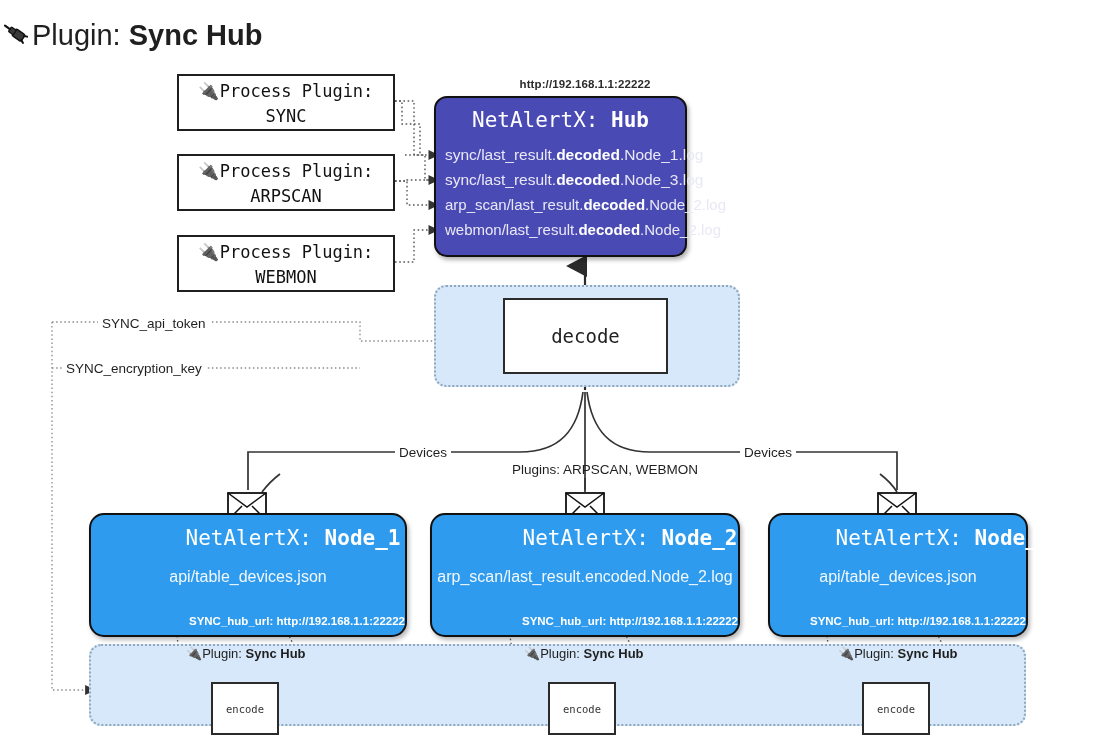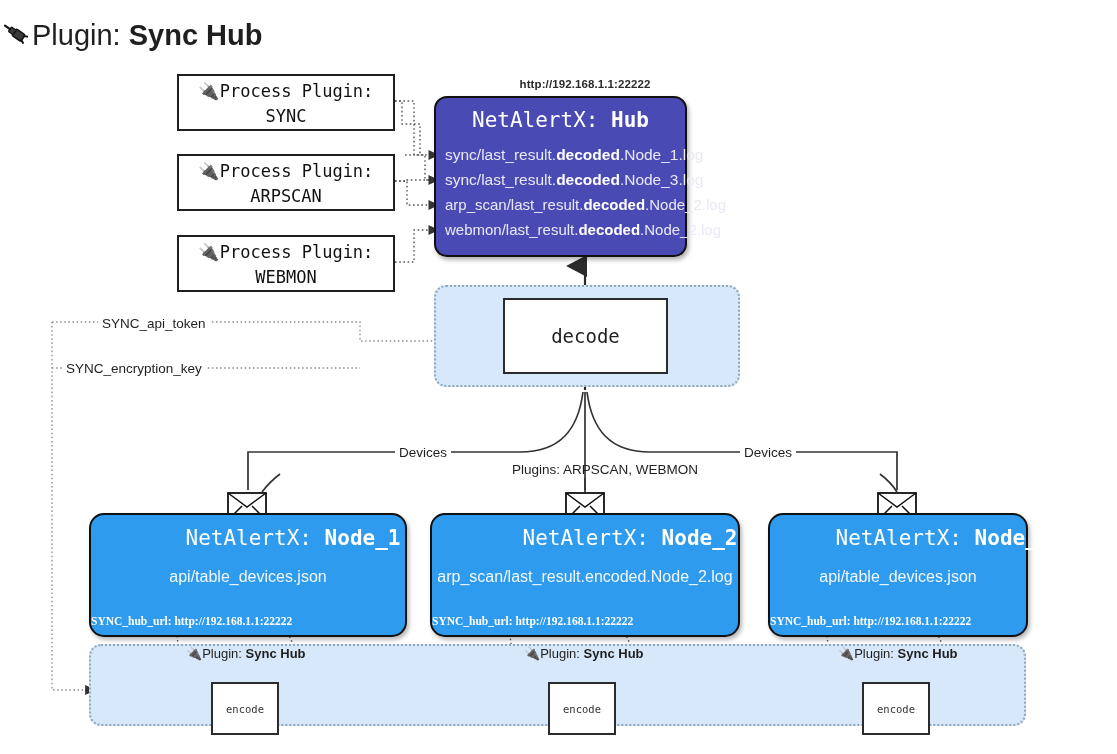--- a/index.html
+++ b/index.html
@@ -51,22 +51,22 @@
     display:flex;align-items:center;justify-content:center;}
 
   
   .node{position:absolute;background:#2e9bee;border:2.5px solid #111;border-radius:15px;
     box-sizing:border-box;box-shadow:2px 3px 4px rgba(0,0,0,.28);}
   .node-title{position:absolute;left:0;top:11px;width:100%;text-align:center;
     font-family:"DejaVu Sans Mono", monospace;font-size:21px;color:#ffffff;white-space:nowrap;padding-left:45px;}
   .node-title b{font-weight:700;}
   .node-lines{position:absolute;left:0;top:48px;width:100%;text-align:center;}
   .node-line{font-size:16px;line-height:28px;color:#f2f8fe;white-space:nowrap;}
-  .node-foot{position:absolute;left:0;bottom:8px;width:100%;text-align:left;
-    font-size:11.5px;font-weight:600;color:#ffffff;white-space:nowrap;font-family:Liberation Serif, serif;}
+  .node-foot{position:absolute;left:0;bottom:8px;width:100%;text-align:right;
+    font-size:11.5px;font-weight:600;color:#ffffff;white-space:nowrap;}
 
   
   .env{position:absolute;width:40px;height:29px;}
 
   
   .enc-label{position:absolute;font-size:13px;white-space:nowrap;color:#1f1f1f;}
   .enc-label b{font-weight:700;}
   .enc-box{position:absolute;width:68px;height:53px;background:#ffffff;
     border:2px solid #2b2b2b;box-sizing:border-box;
     font-family:"DejaVu Sans Mono", monospace;font-size:10.5px;color:#333;

